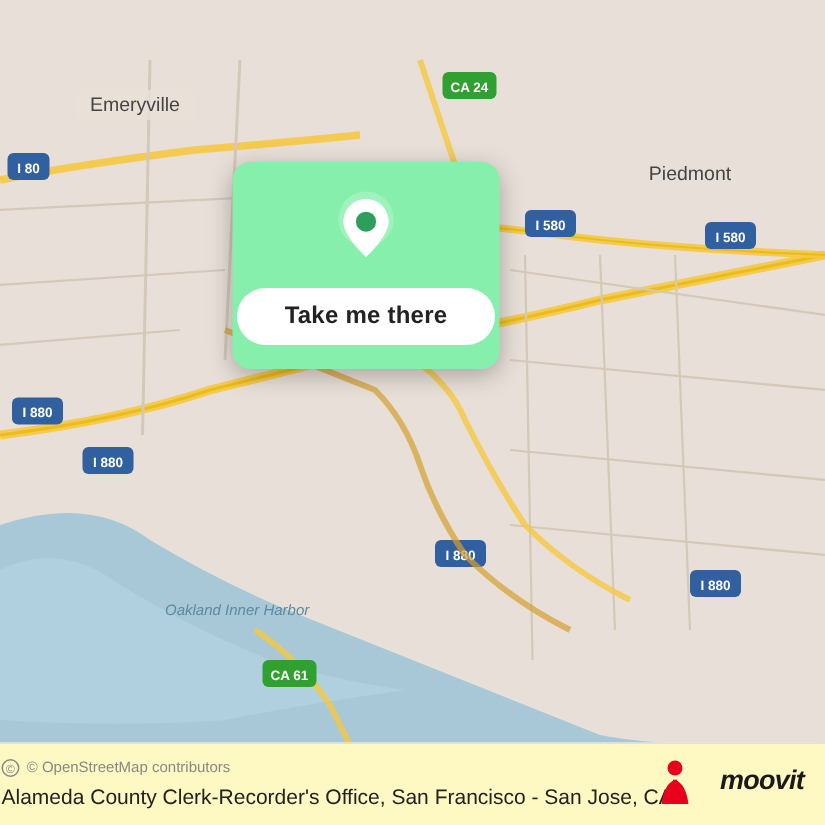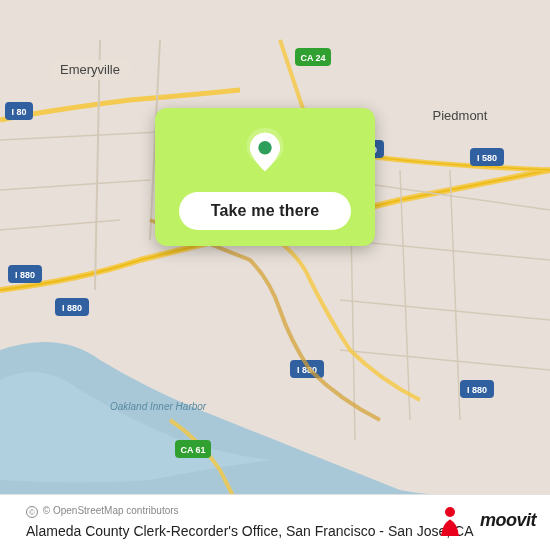--- a/index.html
+++ b/index.html
@@ -24,22 +24,22 @@
       position: absolute;
       top: 0; left: 0;
       width: 100%; height: 100%;
     }
 
     
     #location-card {
       position: absolute;
       top: 108px;
       left: 155px;
-      width: 220px;
-      background: #bef264;
+      width: 178px;
+      background: #86efac;
       border-radius: 12px;
       display: flex;
       flex-direction: column;
       align-items: center;
       padding: 18px 20px 16px 20px;
       box-shadow: 0 4px 16px rgba(0,0,0,0.28);
       z-index: 10;
     }
 
     #location-pin-icon {
@@ -58,22 +58,22 @@
       font-weight: 600;
       cursor: pointer;
       white-space: nowrap;
       letter-spacing: 0.01em;
     }
 
     
     #bottom-bar {
       position: absolute;
       bottom: 0; left: 0; right: 0;
-      background: #ffffff;
-      padding: 10px 14px 10px 26px;
+      background: #fef9c3;
+      padding: 10px 14px 10px 1px;
       z-index: 10;
       border-top: 1px solid #e0e0e0;
     }
 
     #attribution {
       font-size: 10px;
       color: #888;
       margin-bottom: 4px;
     }
 

